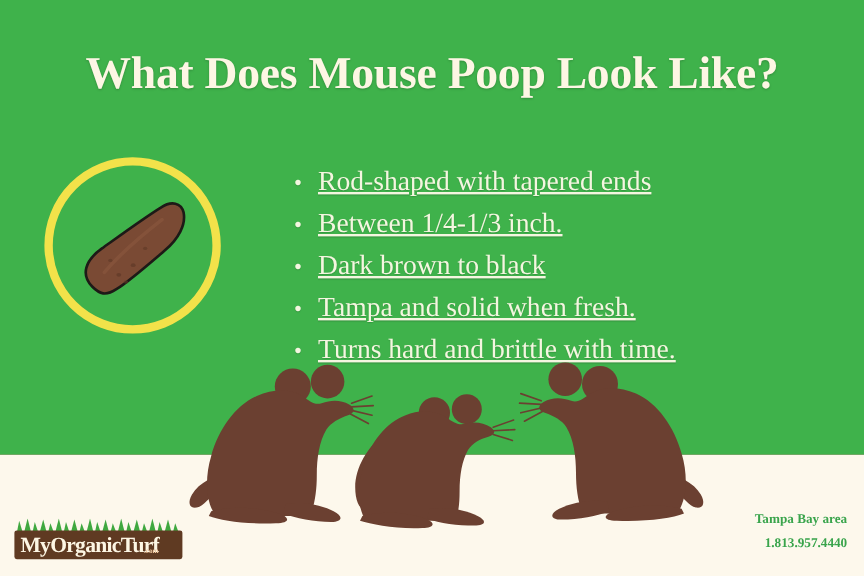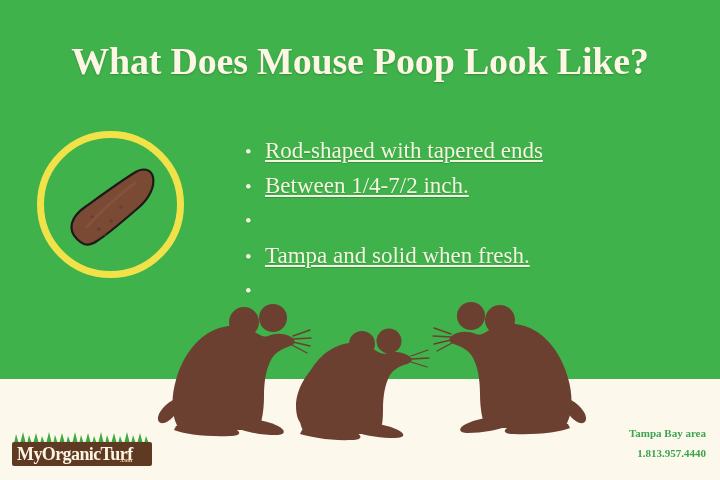--- a/index.html
+++ b/index.html
@@ -199,31 +199,33 @@
     </svg>
   </div>
 
   <div class="bullets">
     <div class="bullet-row">
       <span class="bullet-dot">•</span>
       <span class="bullet-text">Rod-shaped with tapered ends</span>
     </div>
     <div class="bullet-row">
       <span class="bullet-dot">•</span>
-      <span class="bullet-text">Between 1/4-7/2 inch.</span>
-    </div>
-    <div class="bullet-row">
-      <span class="bullet-dot">•</span>
+      <span class="bullet-text">Between 1/4-1/3 inch.</span>
+    </div>
+    <div class="bullet-row">
+      <span class="bullet-dot">•</span>
+      <span class="bullet-text">Dark brown to black</span>
     </div>
     <div class="bullet-row">
       <span class="bullet-dot">•</span>
       <span class="bullet-text">Tampa and solid when fresh.</span>
     </div>
     <div class="bullet-row">
       <span class="bullet-dot">•</span>
+      <span class="bullet-text">Turns hard and brittle with time.</span>
     </div>
   </div>
 
   <svg class="mice" viewBox="0 0 720 480">
     <g fill="#6b4031">
 
       <g transform="translate(0,0)">
 
         <path d="M 196 392
                  C 178 396, 166 402, 160 412

